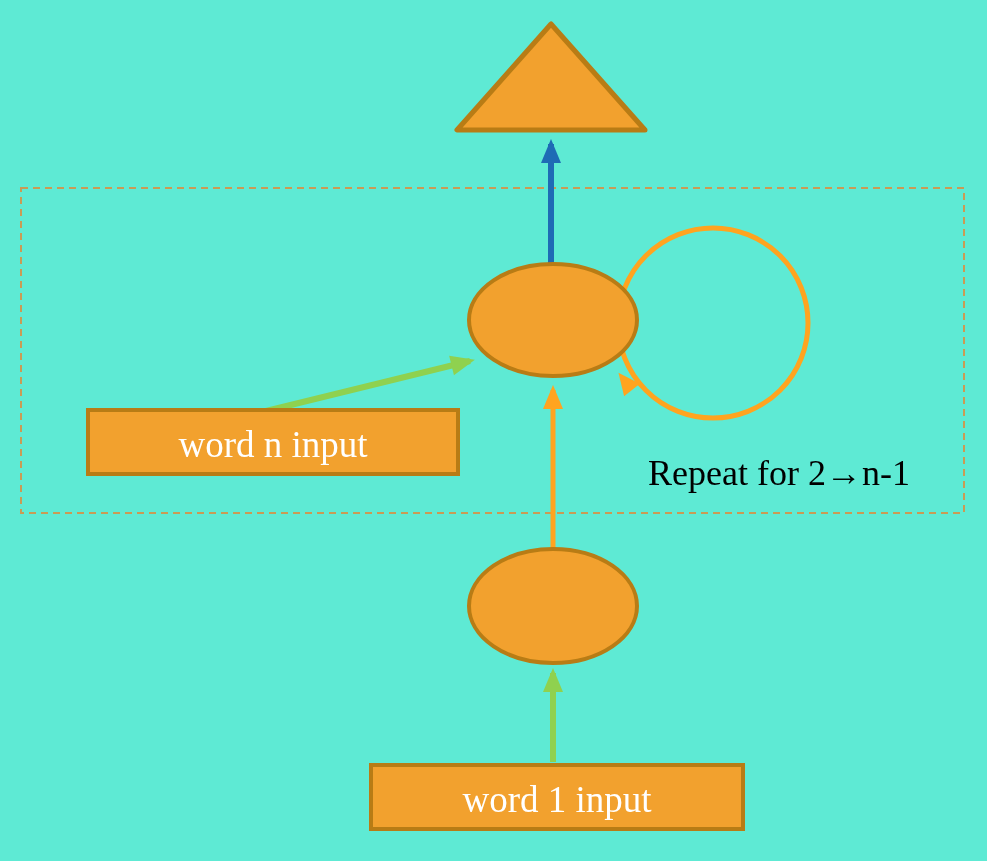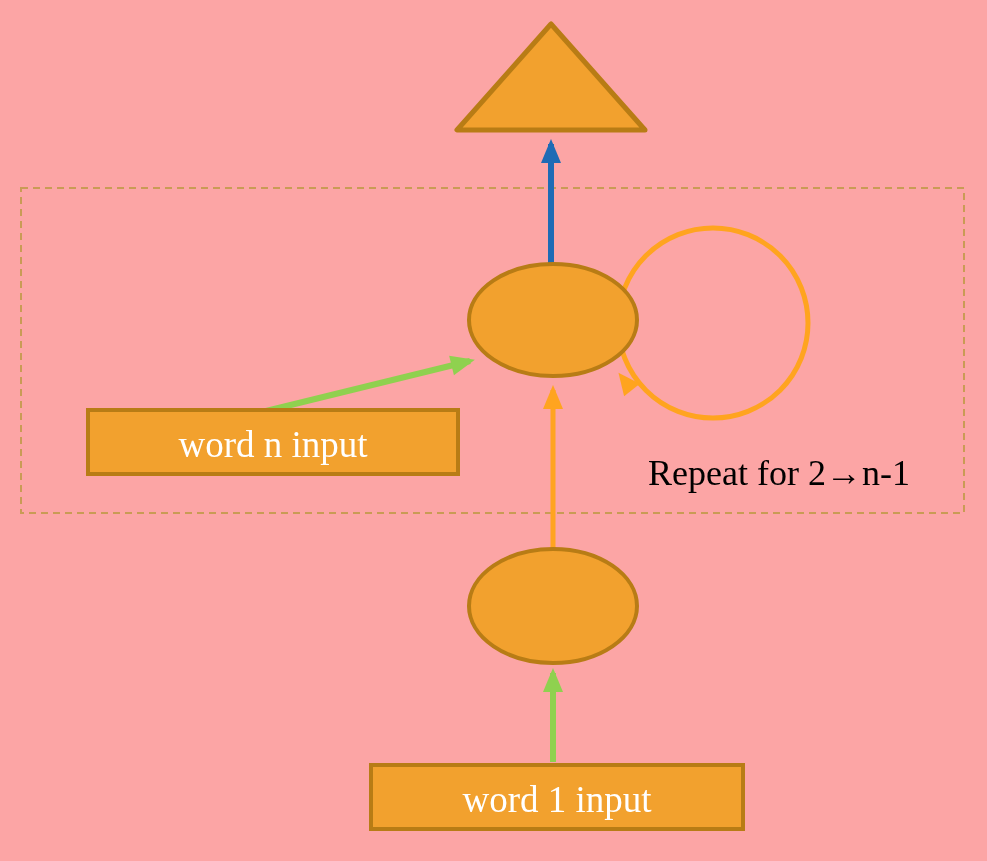--- a/index.html
+++ b/index.html
@@ -4,21 +4,21 @@
 <style>
   html, body {
     margin: 0;
     padding: 0;
     background: #ffffff;
   }
   .canvas {
     position: relative;
     width: 987px;
     height: 861px;
-    background: #fca5a5;
+    background: #5eead4;
     overflow: hidden;
   }
   svg { display: block; }
   .box-label {
     font-family: "Liberation Serif", "DejaVu Serif", serif;
     font-size: 37px;
   }
   .note-label {
     font-family: "Liberation Serif", "DejaVu Serif", serif;
     font-size: 36px;

